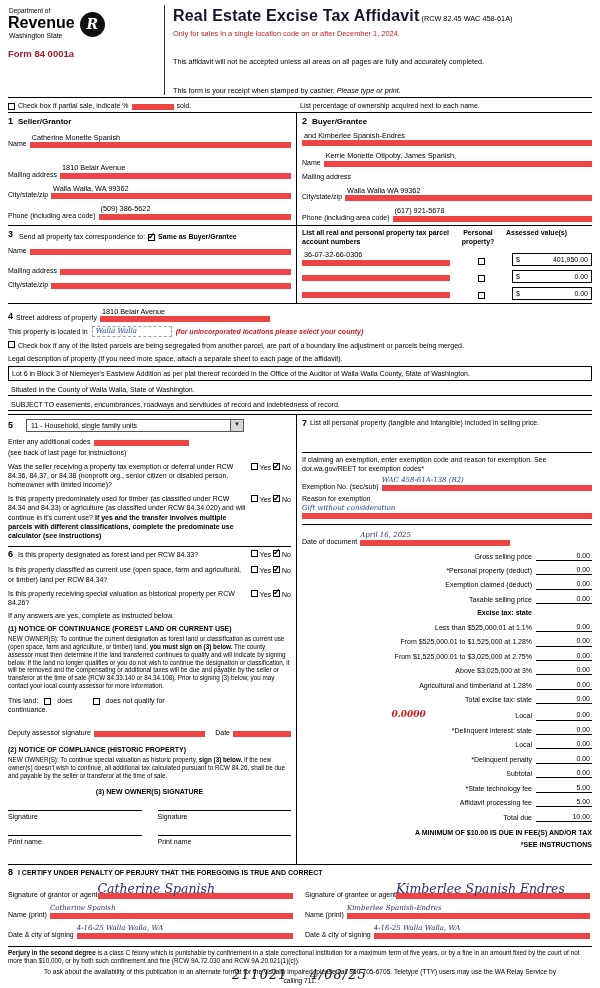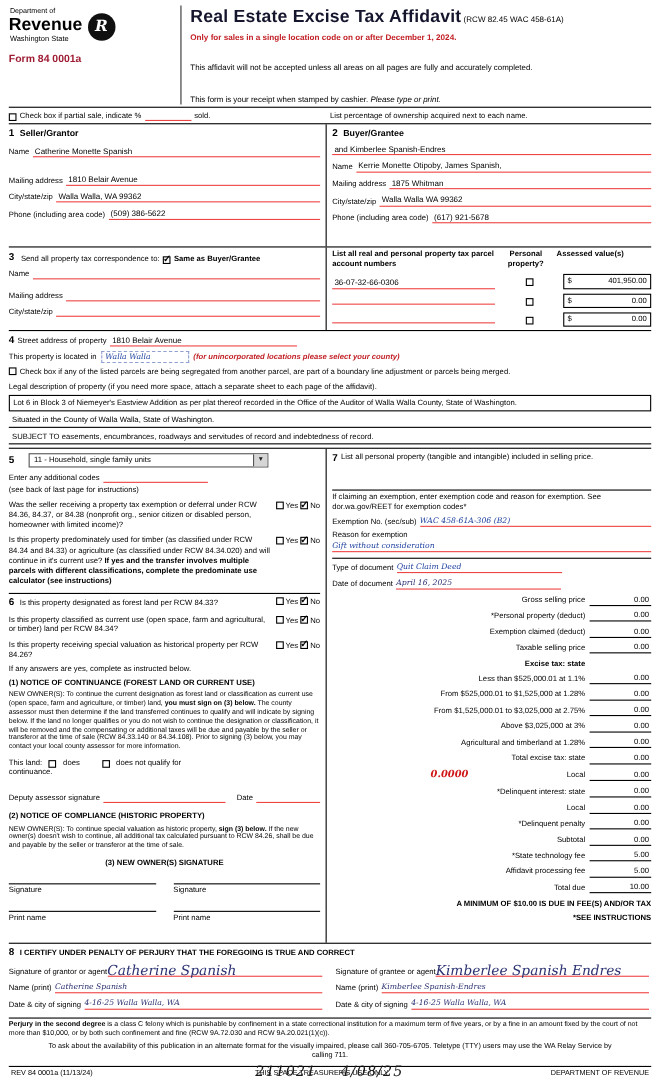--- a/index.html
+++ b/index.html
@@ -7,37 +7,37 @@
 body{width:600px;color:#000;font-family:"Liberation Sans",sans-serif;font-size:7px;line-height:1.3}
 .page{width:600px;height:988px;padding:5px 8px 0;overflow:hidden;position:relative;background:#fff}
 .b{font-weight:bold}.i{font-style:italic}
 .red{color:#c22026}
 .tiny{font-size:6.3px;line-height:1.25}
 .hand{font-family:"DejaVu Serif",serif;font-style:italic;color:#1c3f9f}
 .hand2{font-family:"DejaVu Serif",serif;font-style:italic;color:#2a3070}
 .hand-red{font-family:"DejaVu Serif",serif;font-style:italic;font-weight:bold;color:#d01818;font-size:9px}
 .cb{display:inline-block;width:7px;height:7px;border:1px solid #000;position:relative;vertical-align:-1px;background:#fff;flex:none}
 .cb.ck::after{content:"✓";position:absolute;top:-3.5px;left:-1px;font-size:9px;font-weight:bold}
-.uf{border-bottom:1px solid #ef4444;display:inline-block;min-height:9px}
+.uf{border-bottom:6px solid #ef4444;display:inline-block;min-height:9px}
 .grow{flex:1 1 auto}
 .frow{display:flex;align-items:flex-end;margin-top:5px}
 .frow .lb{flex:none;padding-right:3px}
 .val{font-size:7.3px;padding-left:2px}
 .hdr{display:flex;min-height:86px}
 .hdr-l{width:152px;flex:none;padding-top:2px}
 .dept1{font-size:6.5px;padding-left:1px}
 .dept2{font-size:16px;font-weight:bold;line-height:1.05}
 .dept3{font-size:6.8px;padding-left:1px}
 .logo-wrap{display:flex;align-items:center;gap:5px}
 .logo-circle{width:25px;height:25px;border-radius:50%;background:#101010;color:#fff;display:flex;align-items:center;justify-content:center;font-size:14px;font-weight:bold;font-family:"DejaVu Serif",serif;font-style:italic;flex:none}
 .form-num{font-size:9.5px;font-weight:bold;color:#9e1b32;margin-top:7px}
 .hdr-r{flex:1;border-left:1.5px solid #333;margin-left:4px;padding-left:8px;padding-top:1px}
 .main-title{font-size:16px;font-weight:bold;color:#15152d;letter-spacing:.2px}
 .tsuf{font-size:7.3px}
-.nred{color:#c22026;font-weight:bold;font-size:7.4px;margin-top:2px}
+.nred{color:#c22026;font-weight:normal;font-size:7.4px;margin-top:2px}
 .n2{font-size:7.2px;margin-top:19px}
 .hr{border:0;border-top:1.5px solid #000;margin:2px 0 0}
 .partial{display:flex;align-items:flex-end;padding:3px 0 2px}
 .partial .left{width:50%;display:flex;align-items:flex-end;gap:3px}
 .sec{border-top:1px solid #000}
 .cols{display:flex}
 .colL{width:288px;flex:none;padding:2px 5px 3px 0}
 .colR{flex:1;border-left:1px solid #000;padding:2px 0 3px 5px}
 .snum{font-weight:bold;font-size:9px;padding-right:3px}
 .stitle{font-weight:bold;font-size:8px}
@@ -49,21 +49,21 @@
 .pbox{border:1px solid #000;display:flex;justify-content:space-between;padding:1px 3px;min-height:10px;width:100%}
 .locbox{display:inline-block;min-width:80px;border:1px dashed #8fa0d0;padding:0 3px;margin:0 4px}
 .legalbox{border:1px solid #000;padding:2px 3px;margin-top:2px}
 .legline{border-bottom:1px solid #000;padding:4px 3px 1px}
 .dd{display:inline-flex;align-items:stretch;border:1px solid #555;width:218px;height:13px;justify-content:space-between;background:#fff}
 .dd-txt{padding:1px 0 0 4px}
 .dd-btn{width:13px;border-left:1px solid #555;background:#d6d6d6;display:flex;align-items:center;justify-content:center;font-size:6px;color:#222}
 .q{display:flex;margin-top:5px}
 .q .qt{flex:1;padding-right:4px}
 .yn{flex:none;white-space:nowrap;display:flex;align-items:flex-start;gap:2px;padding-top:1px}
-.ml{display:flex;align-items:center;margin-top:4.4px}
+.ml{display:flex;align-items:flex-end;margin-top:4.4px}
 .ml .mlb{flex:1;text-align:right;padding-right:4px}
 .ml .amt{width:56px;flex:none;border-bottom:1px solid #000;text-align:right;padding:0 2px 0 0}
 .ml .amt.noline{border-bottom:0}
 .sigpair{display:flex;gap:16px}
 .sigpair .sp{flex:1}
 .topline{border-top:1px solid #000;padding-top:1px}
 .s8cols{display:flex;margin-top:3px}
 .s8c{flex:1;padding-right:12px}
 .sigrow{display:flex;align-items:flex-end}
 .script{font-family:"DejaVu Serif",serif;font-style:italic;font-size:12.5px;line-height:.85;color:#2a3070;position:relative;top:2px;white-space:nowrap}
@@ -146,21 +146,20 @@
       </div>
       <div class="frow" style="margin-top:3px">
         <span class="uf grow val">and Kimberlee Spanish-Endres</span>
       </div>
       <div class="frow">
         <span class="lb">Name</span>
         <span class="uf grow val">Kerrie Monette Otipoby, James Spanish,</span>
       </div>
       <div class="frow">
         <span class="lb">Mailing address</span>
-        <span class="uf grow val">1875 Whitman</span>
       </div>
       <div class="frow">
         <span class="lb">City/state/zip</span>
         <span class="uf grow val">Walla Walla WA 99362</span>
       </div>
       <div class="frow">
         <span class="lb">Phone (including area code)</span>
         <span class="uf grow val">(617) 921-5678</span>
       </div>
     </div>
@@ -358,29 +357,25 @@
 
     <div class="colR">
       <div style="display:flex;margin-top:1px">
         <span class="snum">7</span>
         <span class="grow">List all personal property (tangible and intangible) included in selling price.</span>
       </div>
       <div style="height:22px"></div>
       <div class="topline" style="padding-top:2px">If claiming an exemption, enter exemption code and reason for exemption. See dor.wa.gov/REET for exemption codes*</div>
       <div class="frow" style="margin-top:3px">
         <span class="lb">Exemption No. (sec/sub)</span>
-        <span class="uf grow hand">WAC 458-61A-306 (B2)</span>
+        <span class="uf grow hand">WAC 458-61A-138 (B2)</span>
       </div>
       <div style="margin-top:3px">Reason for exemption</div>
       <div class="uf hand" style="width:100%;margin-top:1px">Gift without consideration</div>
       <div class="topline" style="margin-top:5px;border-top:1px solid #000;height:1px"></div>
-      <div class="frow" style="margin-top:2px">
-        <span class="lb">Type of document</span>
-        <span class="uf hand" style="width:150px">Quit Claim Deed</span>
-      </div>
       <div class="frow">
         <span class="lb">Date of document</span>
         <span class="uf hand2" style="width:150px">April 16, 2025</span>
       </div>
 
       <div class="ml">
           <span class="mlb">Gross selling price</span>
           <span class="amt">0.00</span>
         </div>
       <div class="ml">

